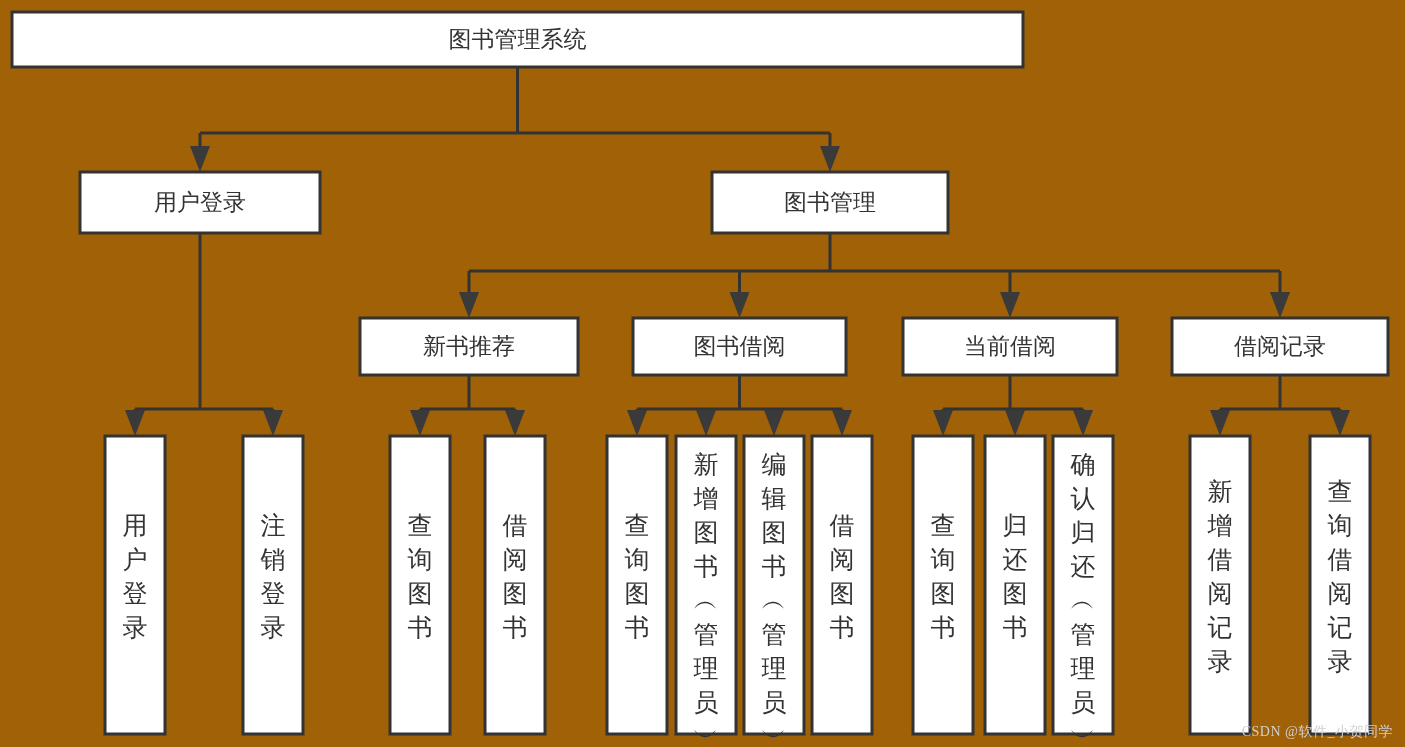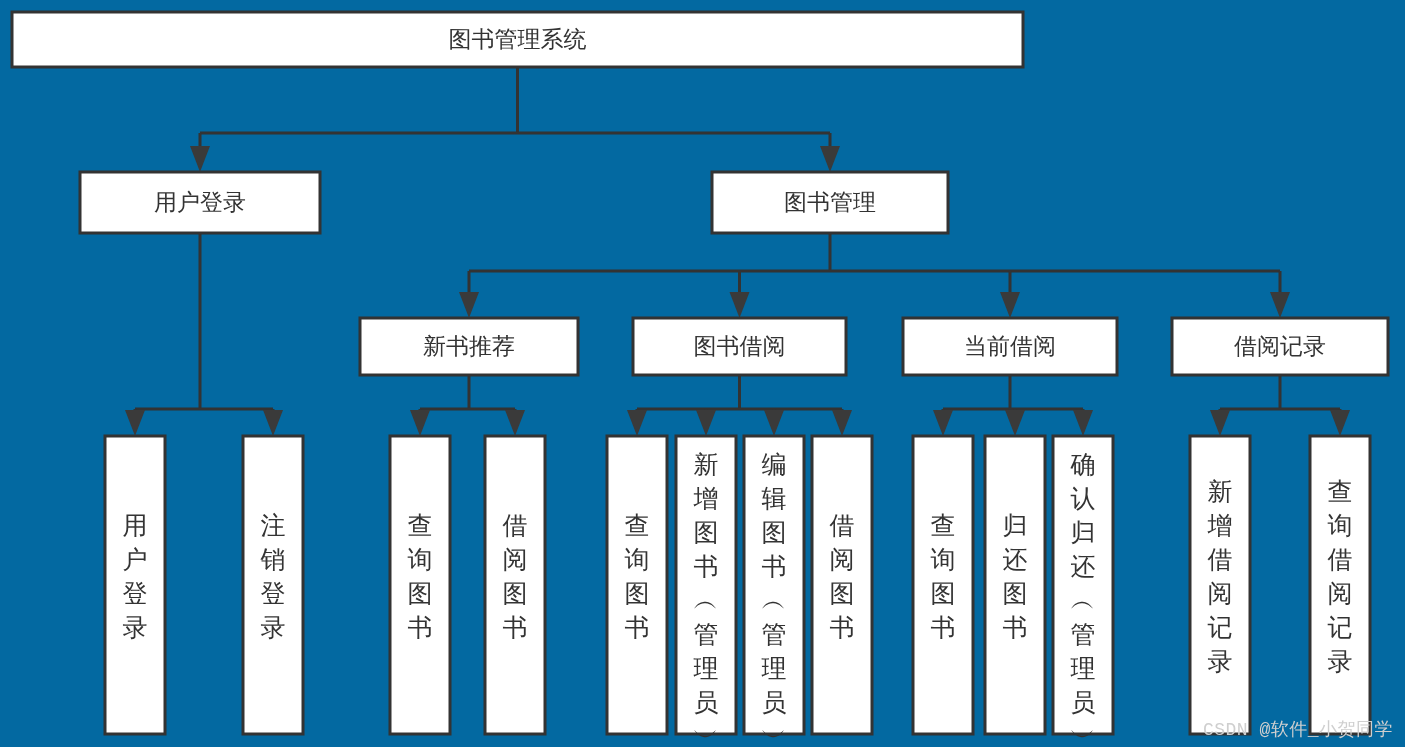--- a/index.html
+++ b/index.html
@@ -10,21 +10,21 @@
   body {
     width: 1405px;
     height: 747px;
     font-family: "DejaVu Sans", "Liberation Sans", sans-serif;
     overflow: hidden;
   }
   #diagram-root {
     position: relative;
     width: 1405px;
     height: 747px;
-    background: #0369a1;
+    background: #a16207;
   }
   svg.diagram {
     position: absolute;
     top: 0;
     left: 0;
     width: 1405px;
     height: 747px;
     display: block;
   }
   .node-rect {
@@ -54,22 +54,22 @@
     fill: #333333;
     font-family: "DejaVu Sans", "Liberation Sans", sans-serif;
     font-size: 25px;
     text-anchor: middle;
   }
   .watermark {
     position: absolute;
     right: 12px;
     bottom: 6px;
     color: #cfcfcf;
-    font-size: 18px;
-    font-family: Liberation Mono, monospace;
+    font-size: 14px;
+    font-family: Liberation Serif, serif;
     letter-spacing: 0.5px;
     user-select: none;
     white-space: nowrap;
   }
 </style>
 </head>
 <body>
 
 <div id="diagram-root">
   <svg class="diagram" id="diagram-svg" viewBox="0 0 1405 747" xmlns="http://www.w3.org/2000/svg">

